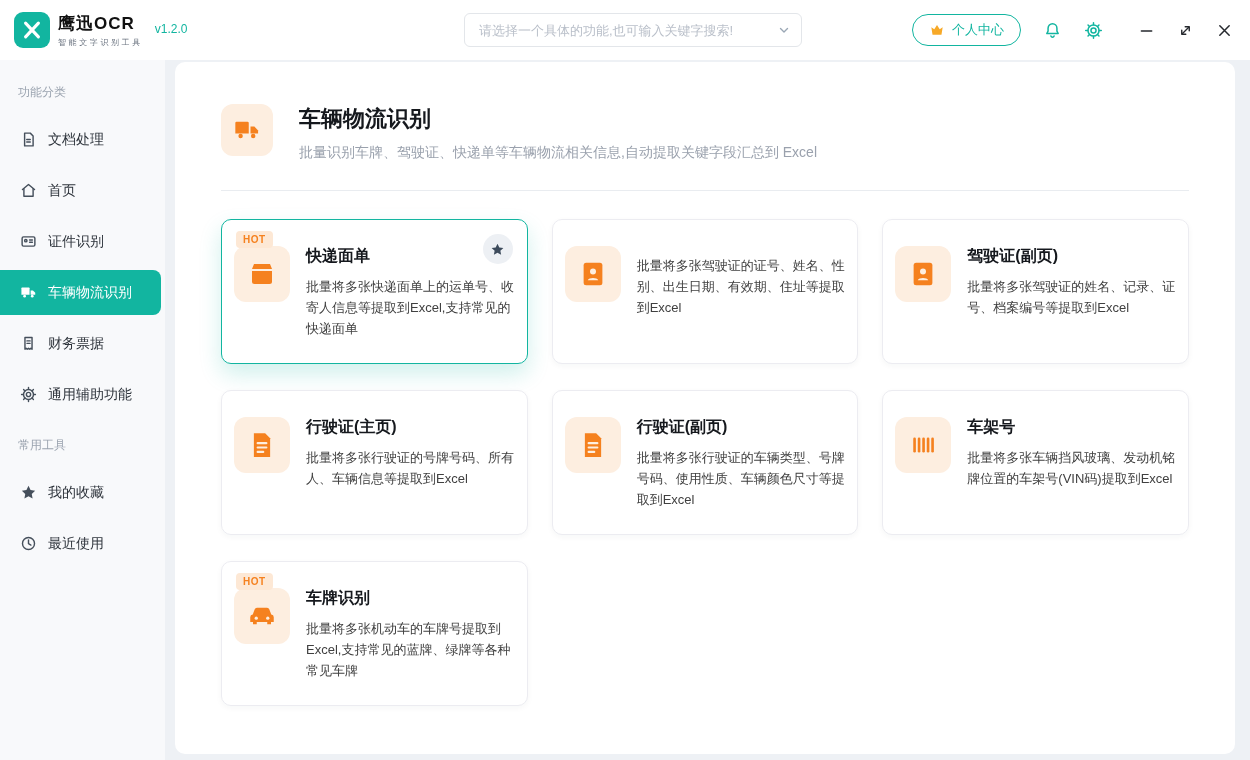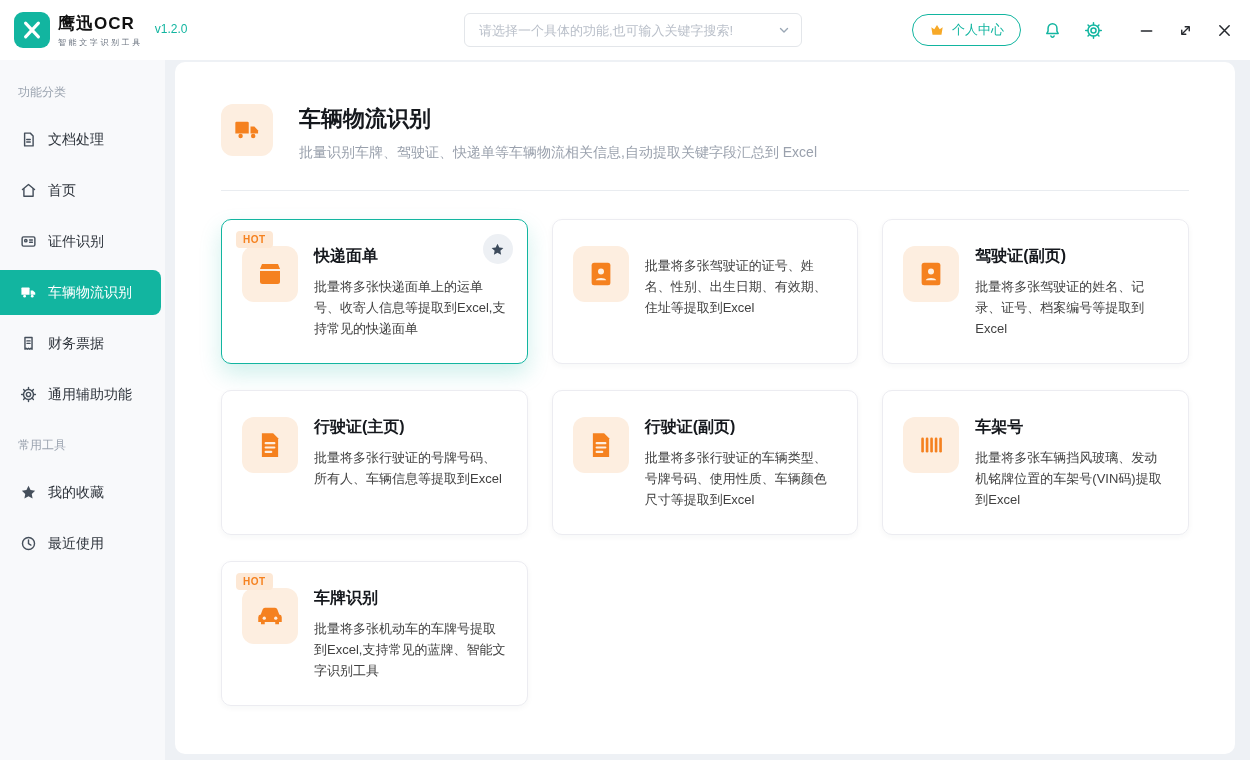--- a/index.html
+++ b/index.html
@@ -80,21 +80,21 @@
   .page-title { font-size: 22px; font-weight: bold; color: #15181d; }
   .page-subtitle { font-size: 14px; color: #9aa1ad; margin-top: 10px; }
   .divider { border: none; border-top: 1px solid #e9ecf0; margin: 28px 0 0; }
 
   
   .card-grid {
     display: grid; grid-template-columns: repeat(3, 1fr); gap: 26px 24px; margin-top: 28px;
   }
   .card {
     position: relative; background: #fff; border: 1px solid #ececf1; border-radius: 10px;
-    padding: 26px 20px 22px; display: flex; gap: 16px; cursor: pointer;
+    padding: 26px 12px 22px; display: flex; gap: 16px; cursor: pointer;
     box-shadow: 0 2px 6px rgba(30,40,60,0.04); min-height: 145px;
   }
   .card.selected {
     border: 1px solid #12b5a0;
     box-shadow: 0 10px 22px rgba(18,181,160,0.20);
   }
   .card-icon-box {
     width: 56px; height: 56px; border-radius: 12px; background: #fdeee0;
     display: flex; align-items: center; justify-content: center; color: #f5811f; flex-shrink: 0;
   }
@@ -396,21 +396,21 @@
             <span class="hot-badge">HOT</span>
             <div class="card-icon-box">
               <svg width="30" height="30" viewBox="0 0 24 24" fill="currentColor">
                   <path d="M4.6 10.8l1.5-4.1A2 2 0 018 5.4h8a2 2 0 011.9 1.3l1.5 4.1a2.2 2.2 0 012 2.2v3.8h-2.2v1.8h-3v-1.8H7.8v1.8h-3v-1.8H2.6V13a2.2 2.2 0 012-2.2z"></path>
                   <circle cx="7.4" cy="13.7" r="1.3" fill="#fdeee0"></circle>
                   <circle cx="16.6" cy="13.7" r="1.3" fill="#fdeee0"></circle>
                 </svg>
             </div>
             <div>
               <div class="card-title">车牌识别</div>
-              <div class="card-desc">批量将多张机动车的车牌号提取到Excel,支持常见的蓝牌、智能文字识别工具</div>
+              <div class="card-desc">批量将多张机动车的车牌号提取到Excel,支持常见的蓝牌、绿牌等各种常见车牌</div>
             </div>
           </div>
 
         </div>
       </div>
     </main>
   </div>
 </div>
 
 </body></html>

